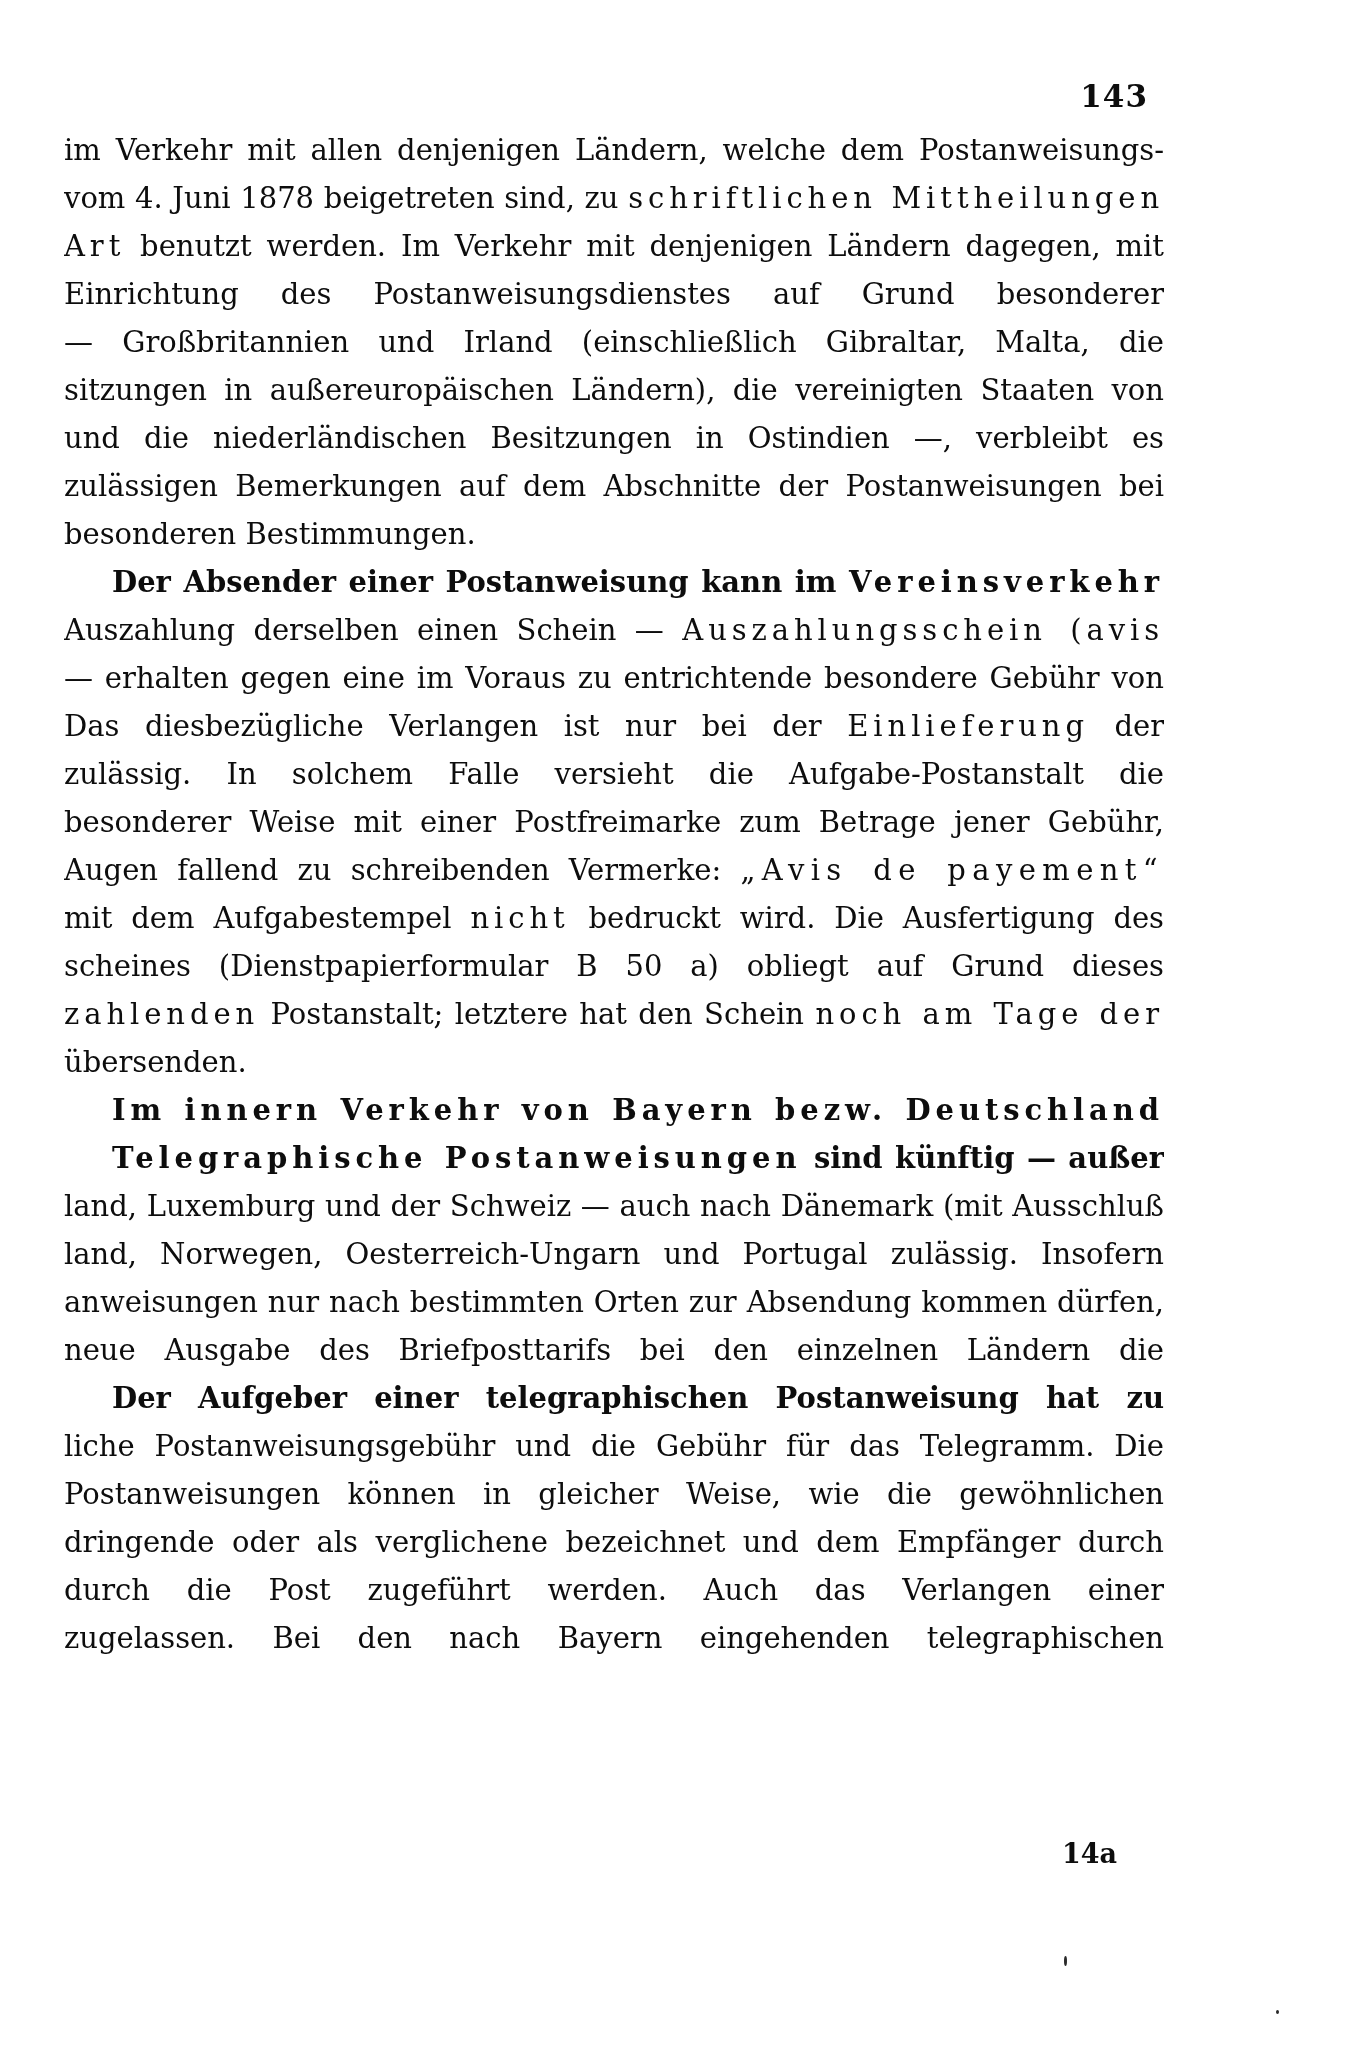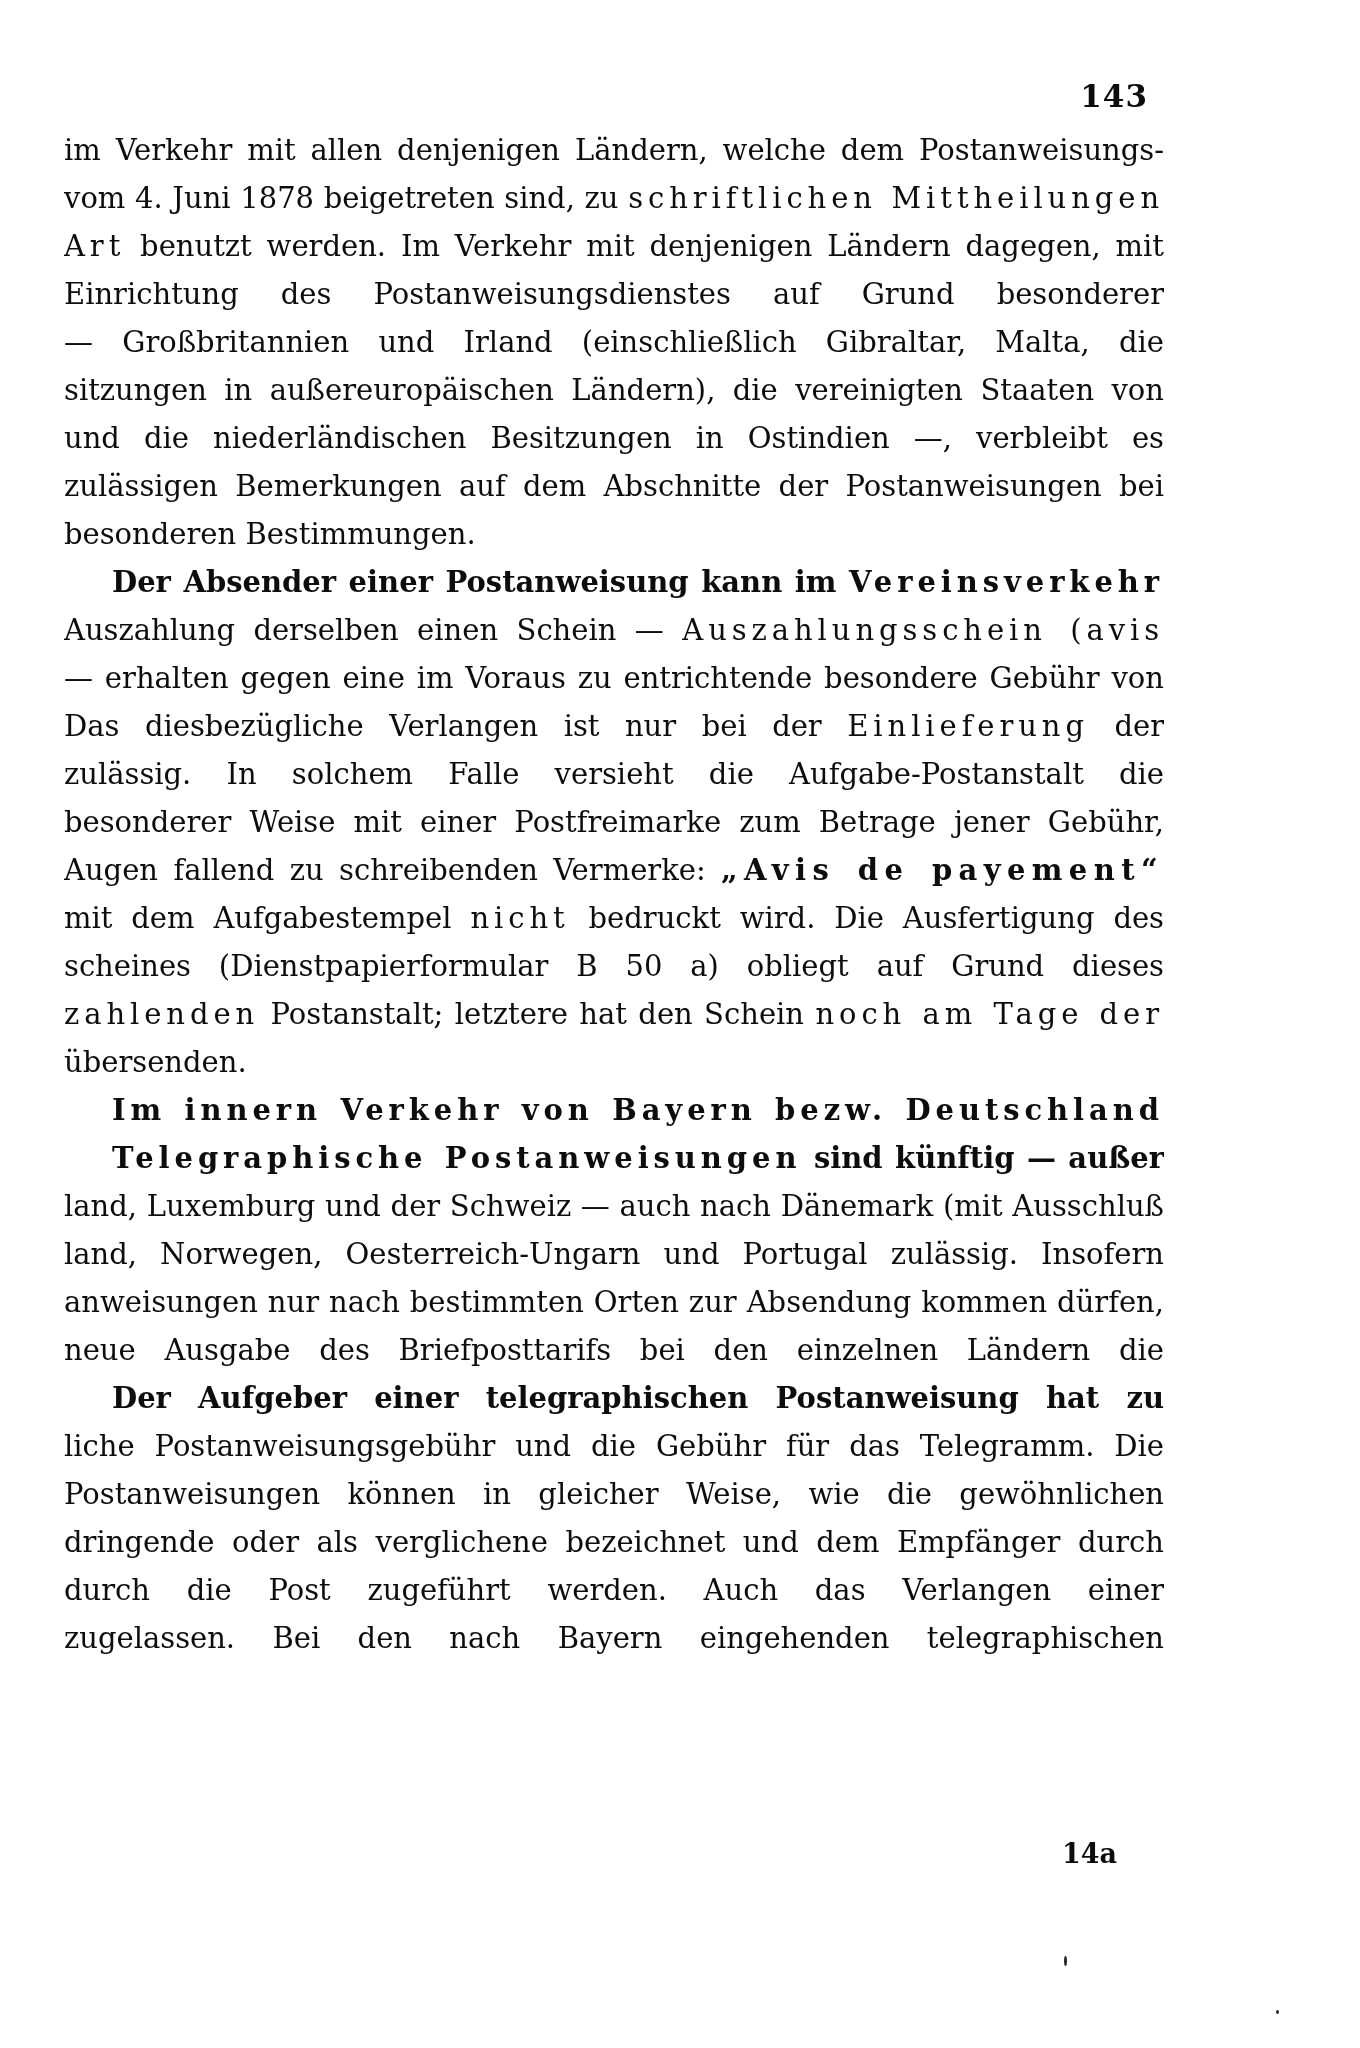--- a/index.html
+++ b/index.html
@@ -19,21 +19,21 @@
     position:absolute; left:64px; top:126px; width:1100px;
   }
   .line {
     font-size:29px; line-height:48px; height:48px;
     text-align:justify; text-align-last:justify;
     overflow:hidden;
   }
   .line.last { text-align-last:left; }
   .line.indent { text-indent:48px;font-weight:bold; }
   .sp { letter-spacing:0.17em; }
-  .b  { font-weight:bold; letter-spacing:0.22em; }
+  .b  { font-weight:normal; letter-spacing:0.22em; }
   .signature {
     position:absolute; left:1062px; top:1838px;
     font-size:27px; font-weight:bold;
   }
   .speck { position:absolute; background:#2a2a2a; border-radius:50%; }
   .speck1 { left:1064px; top:1956px; width:3px; height:10px; }
   .speck2 { left:1276px; top:2010px; width:3px; height:4px; }
 </style>
 </head>
 <body>

